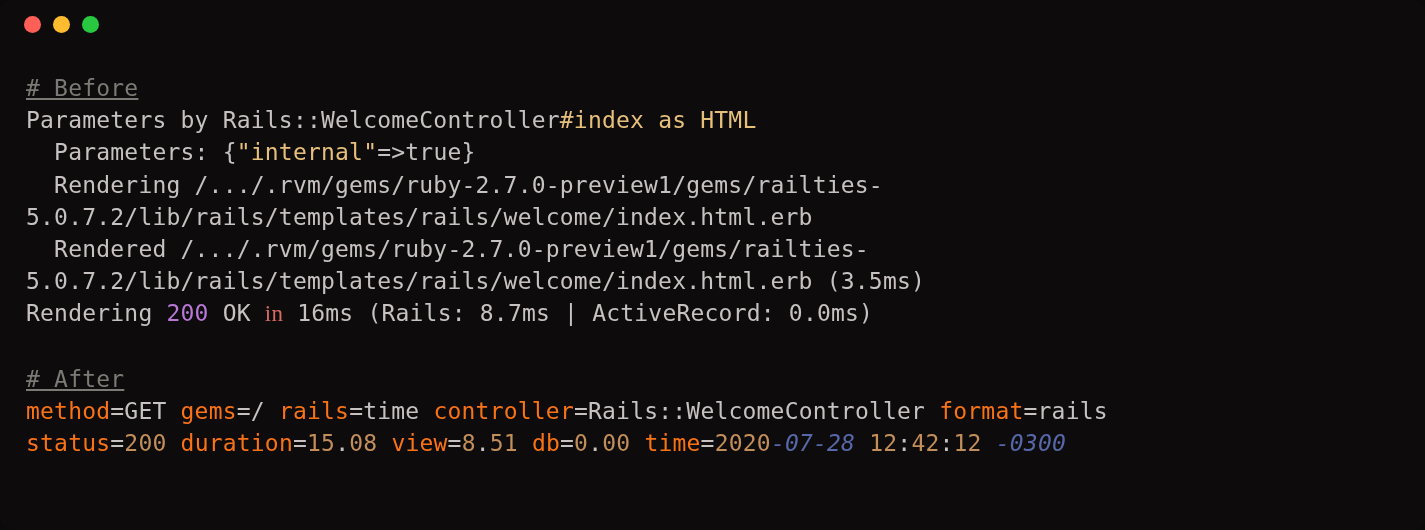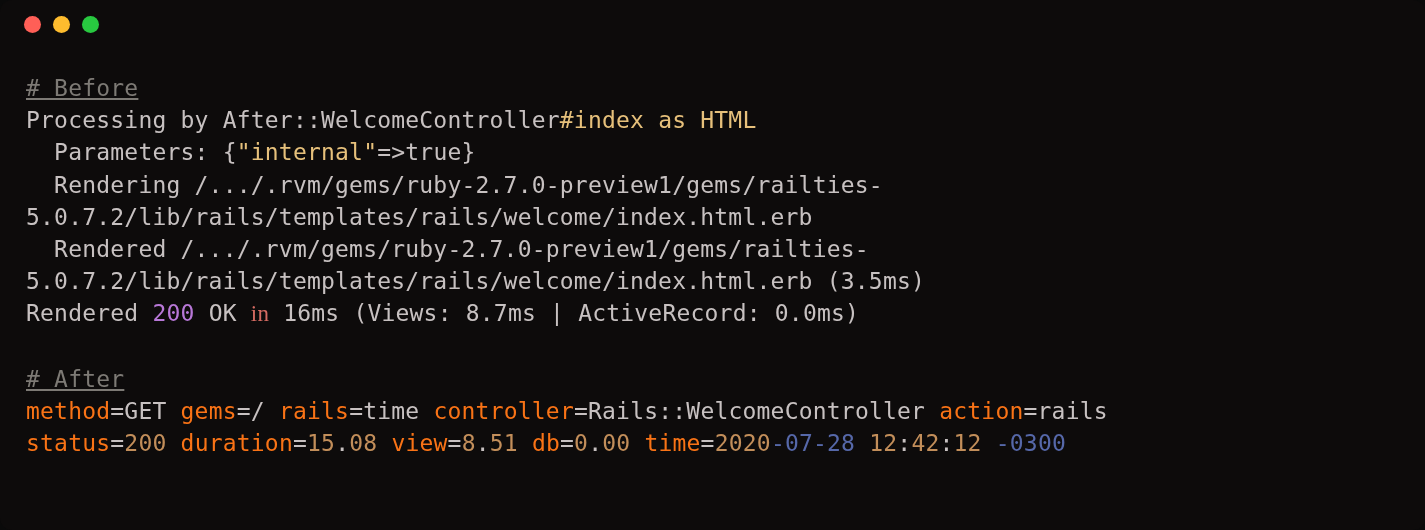--- a/index.html
+++ b/index.html
@@ -43,37 +43,37 @@
       line-height: 1.4;
       color: #c7c1c1;
       white-space: pre;
       letter-spacing: 0.2px;
     }
     .comment { color: #7d7a75; text-decoration: underline; }
     .yellow-text { color: #e6c07b; text-align: right; }
     .red-text { color: #d56b62; font-family: Liberation Serif, serif; }
     .purple-text { color: #b878d8; }
     .cyan-text { color: #f97316; }
-    .blue-text { color: #5668a9; }
+    .blue-text { color: #5668a9; font-style: italic; }
     .num { color: #c28e5a; }
   </style>
 </head>
 <body>
 
 <div class="window">
   <div class="titlebar">
     <div class="traffic-light red"></div>
     <div class="traffic-light yellow"></div>
     <div class="traffic-light green"></div>
   </div>
   <div class="terminal-content"><span class="comment"># Before</span>
-<span><span>Processing by After::WelcomeController</span><span class="yellow-text">#index as HTML</span></span>
+<span><span>Parameters by Rails::WelcomeController</span><span class="yellow-text">#index as HTML</span></span>
 <span><span>  Parameters: {</span><span class="yellow-text">"internal"</span><span>=&gt;true}</span></span>
 <span>  Rendering /.../.rvm/gems/ruby-2.7.0-preview1/gems/railties-</span>
 <span>5.0.7.2/lib/rails/templates/rails/welcome/index.html.erb</span>
 <span>  Rendered /.../.rvm/gems/ruby-2.7.0-preview1/gems/railties-</span>
 <span>5.0.7.2/lib/rails/templates/rails/welcome/index.html.erb (3.5ms)</span>
-<span><span>Rendered </span><span class="purple-text">200</span><span> OK </span><span class="red-text">in</span><span> 16ms (Views: 8.7ms | ActiveRecord: 0.0ms)</span></span>
+<span><span>Rendering </span><span class="purple-text">200</span><span> OK </span><span class="red-text">in</span><span> 16ms (Rails: 8.7ms | ActiveRecord: 0.0ms)</span></span>
 
 <span class="comment"># After</span>
-<span><span class="cyan-text">method</span><span>=</span><span>GET </span><span class="cyan-text">gems</span><span>=/ </span><span class="cyan-text">rails</span><span>=time </span><span class="cyan-text">controller</span><span>=Rails::WelcomeController </span><span class="cyan-text">action</span><span>=rails</span></span>
+<span><span class="cyan-text">method</span><span>=</span><span>GET </span><span class="cyan-text">gems</span><span>=/ </span><span class="cyan-text">rails</span><span>=time </span><span class="cyan-text">controller</span><span>=Rails::WelcomeController </span><span class="cyan-text">format</span><span>=rails</span></span>
 <span><span class="cyan-text">status</span><span>=</span><span class="num">200</span><span> </span><span class="cyan-text">duration</span><span>=</span><span class="num">15</span><span>.</span><span class="num">08</span><span> </span><span class="cyan-text">view</span><span>=</span><span class="num">8</span><span>.</span><span class="num">51</span><span> </span><span class="cyan-text">db</span><span>=</span><span class="num">0</span><span>.</span><span class="num">00</span><span> </span><span class="cyan-text">time</span><span>=</span><span class="num">2020</span><span class="blue-text">-07-28 </span><span class="num">12</span><span>:</span><span class="num">42</span><span>:</span><span class="num">12</span><span> </span><span class="blue-text">-0300</span></span></div>
 </div>
 
 </body></html>

